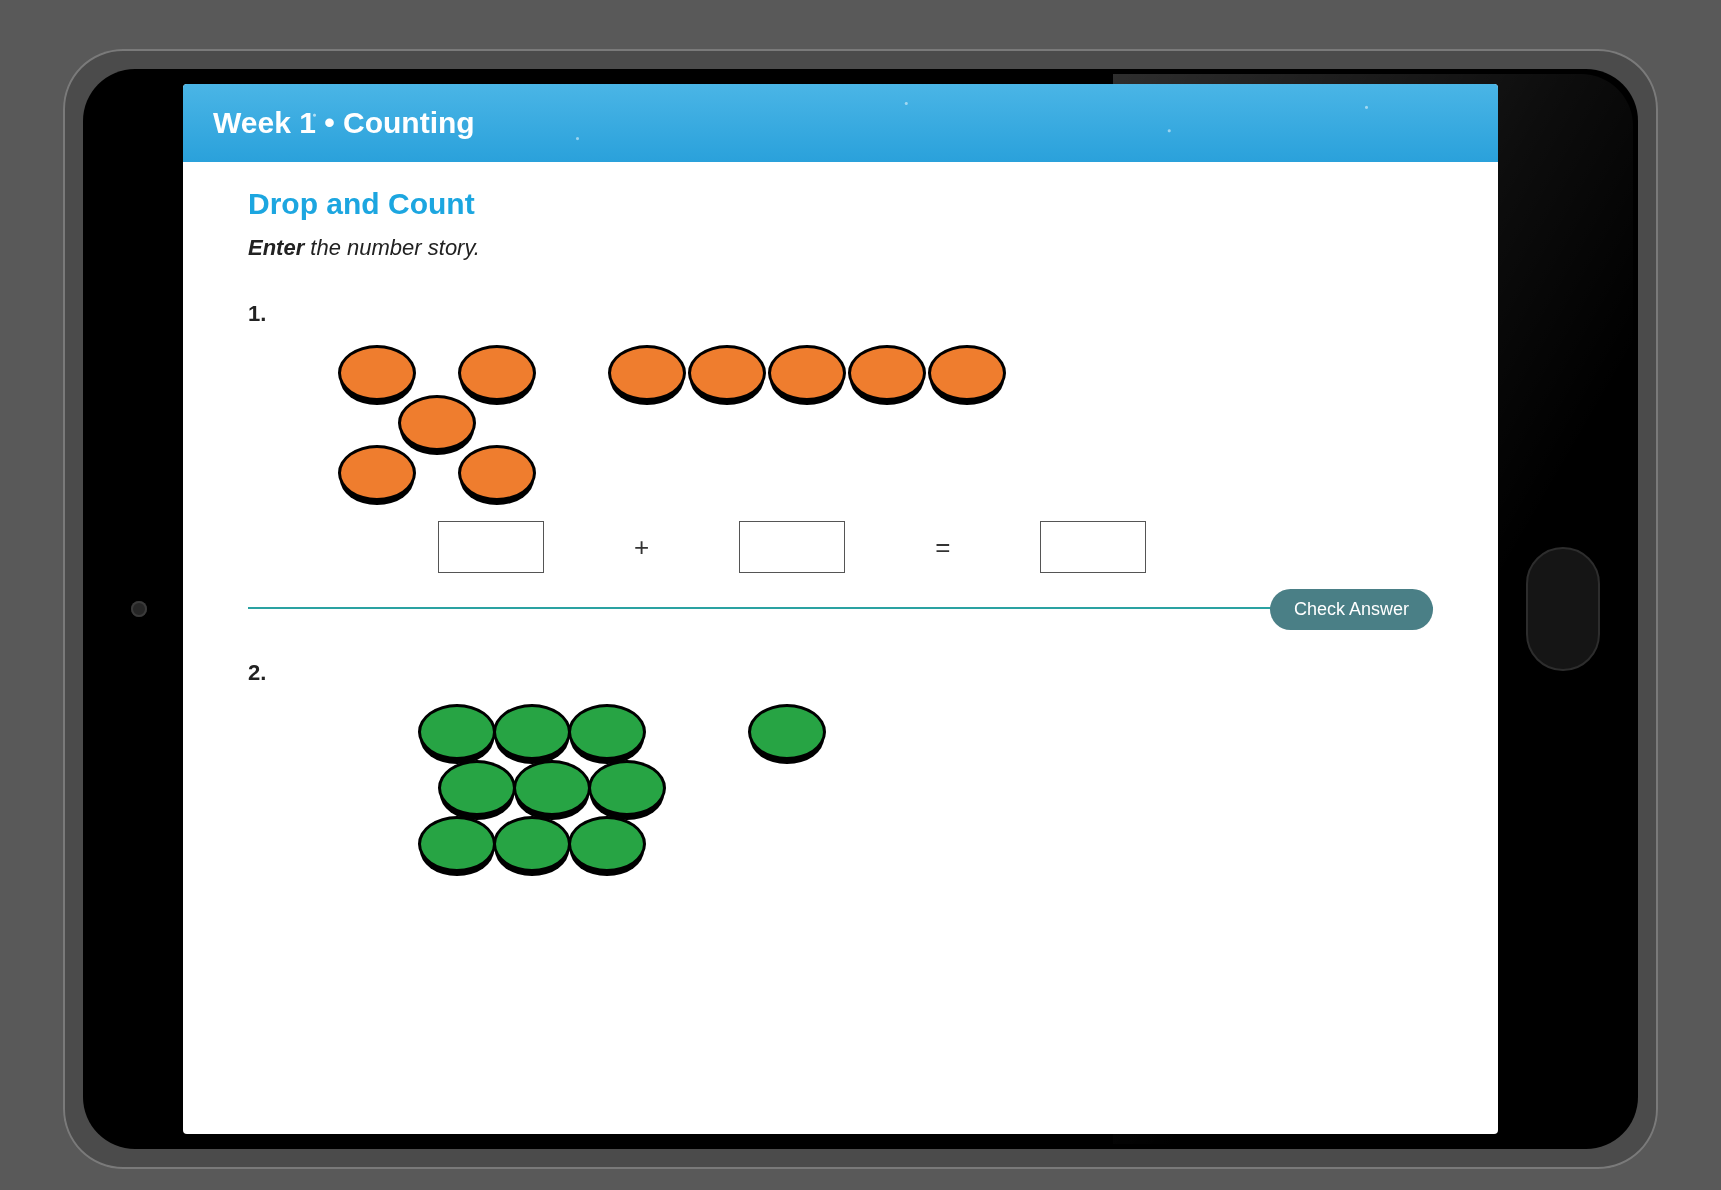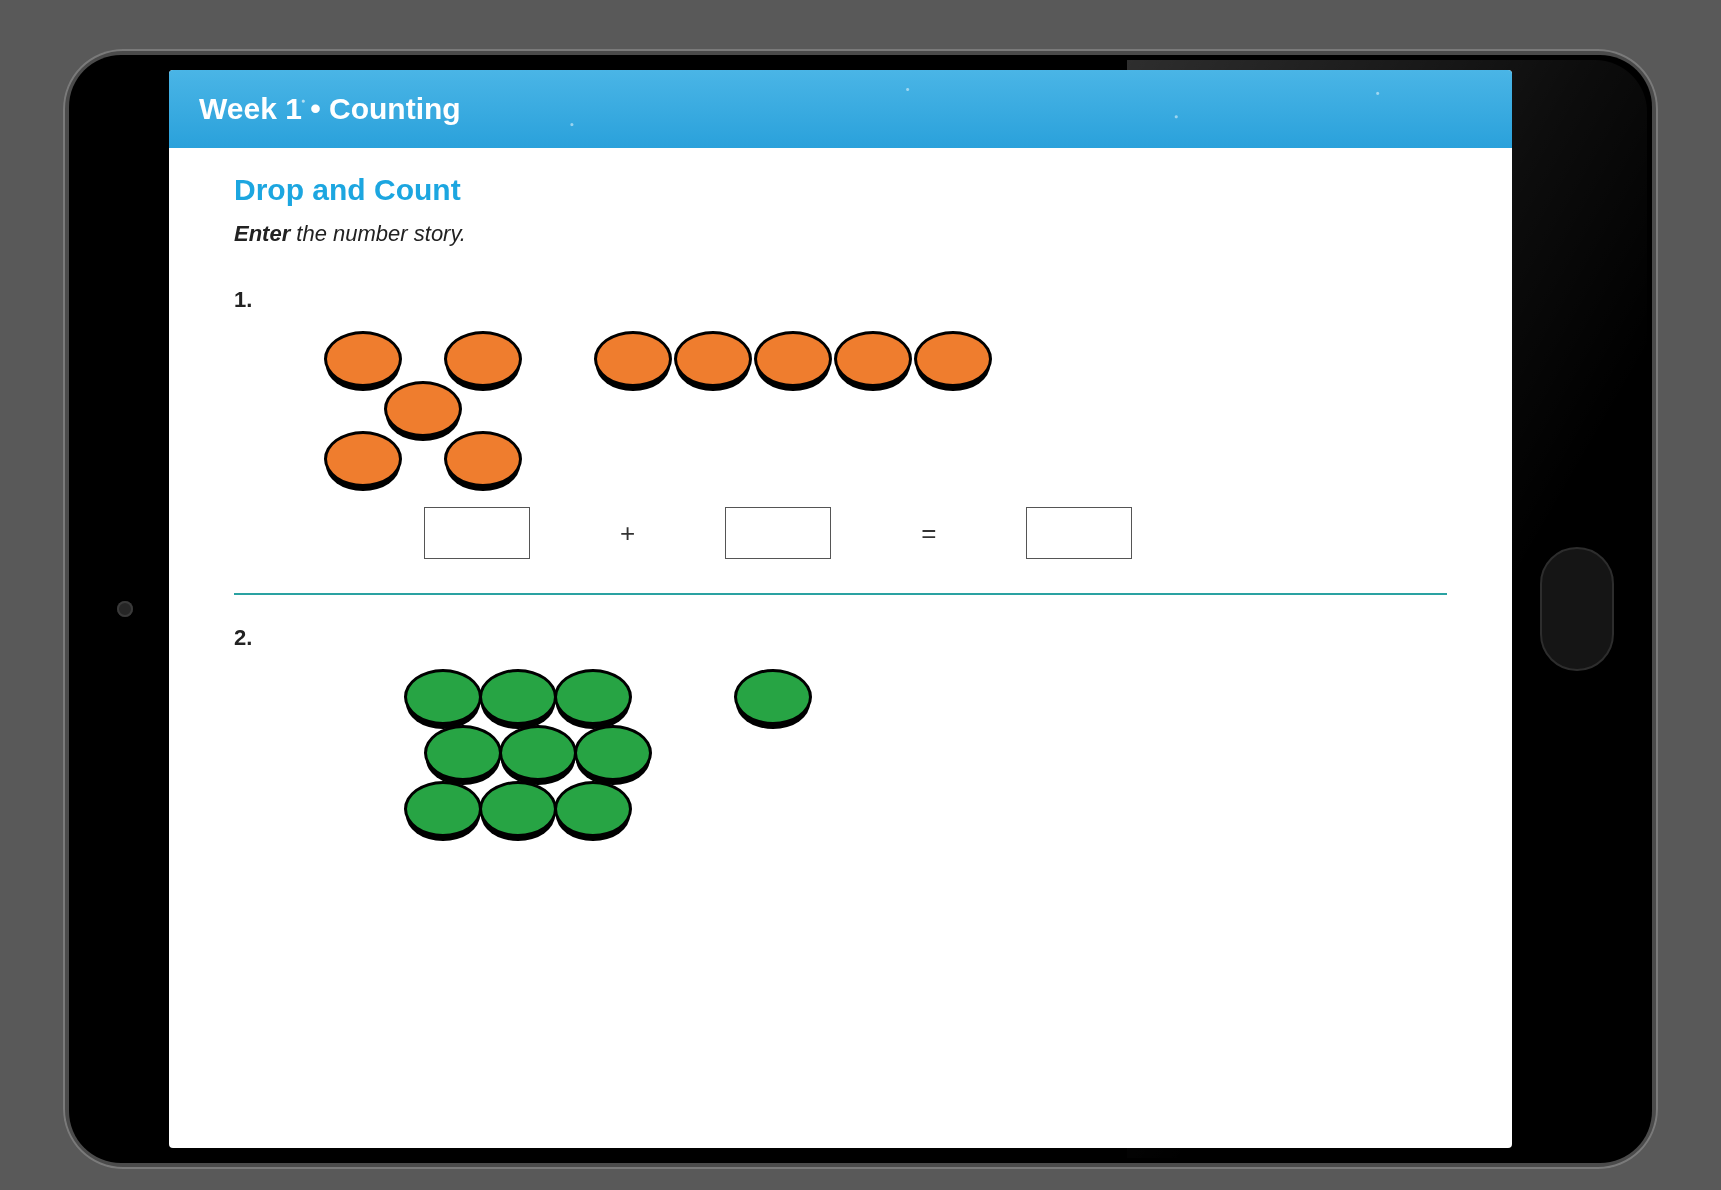--- a/index.html
+++ b/index.html
@@ -1,20 +1,20 @@
 <!DOCTYPE html>
 <html><head>
 <meta charset="utf-8">
 <style>
   :root { --accent:#2aa5dd; --teal:#4a7f86; --title:#1ca6e0; }
   html,body{margin:0;padding:0;background:#595959;font-family:Helvetica,Arial,sans-serif;}
 
   
   .stage{display:flex;justify-content:center;align-items:center;height:1190px;width:1721px;}
-  .tablet-outer{width:1595px;height:1120px;border-radius:60px;background:#4b4b4b;box-shadow:0 0 0 2px #7a7a7a inset;padding:6px;box-sizing:border-box;margin-top:28px;}
+  .tablet-outer{width:1595px;height:1120px;border-radius:60px;background:#4b4b4b;box-shadow:0 0 0 2px #7a7a7a inset;padding:20px;box-sizing:border-box;margin-top:28px;}
   .tablet{width:100%;height:100%;border-radius:52px;background:#000;padding:15px 140px 15px 100px;box-sizing:border-box;position:relative;}
   .camera{position:absolute;left:48px;top:50%;transform:translateY(-50%);width:16px;height:16px;border-radius:50%;background:#262626;box-shadow:0 0 0 2px #3a3a3a inset, 0 0 4px #000;}
   .home-btn{position:absolute;right:38px;top:50%;transform:translateY(-50%);width:70px;height:120px;border-radius:38px;background:#151515;border:2px solid #2d2d2d;}
   .glare{position:absolute;top:5px;right:5px;bottom:5px;width:520px;border-radius:0 52px 52px 0;background:linear-gradient(120deg,rgba(255,255,255,.18) 0%,rgba(255,255,255,.05) 40%,rgba(255,255,255,0) 60%);pointer-events:none;}
 
   .screen{width:100%;height:100%;background:#fff;border-radius:4px;overflow:hidden;display:flex;flex-direction:column;position:relative;}
   .status-chip{position:absolute;top:0;right:10px;width:40px;height:14px;background:#fff;border-radius:0 0 4px 4px;}
 
   
   .banner{background:linear-gradient(180deg,#4ab5e6 0%,#2aa1db 100%);color:#fff;padding:22px 30px;font-size:30px;font-weight:600;position:relative;overflow:hidden;}
@@ -111,20 +111,23 @@
 
           <div class="eq">
             <input class="box" value="" style="">
             <span class="op">+</span>
             <input class="box" value="" style="">
             <span class="op">=</span>
             <input class="box" value="" style="">
           </div>
 
           <hr class="divider">
+          <div class="check-row">
+            <button class="check">Check Answer</button>
+          </div>
         </div>
 
         <div class="q">
           <div class="qnum">2.</div>
 
           <div class="counters-area" style="padding-left:160px;gap:100px;">
             <div class="cluster grid333">
               <div class="ctr green a1"></div>
               <div class="ctr green a2"></div>
               <div class="ctr green a3"></div>

